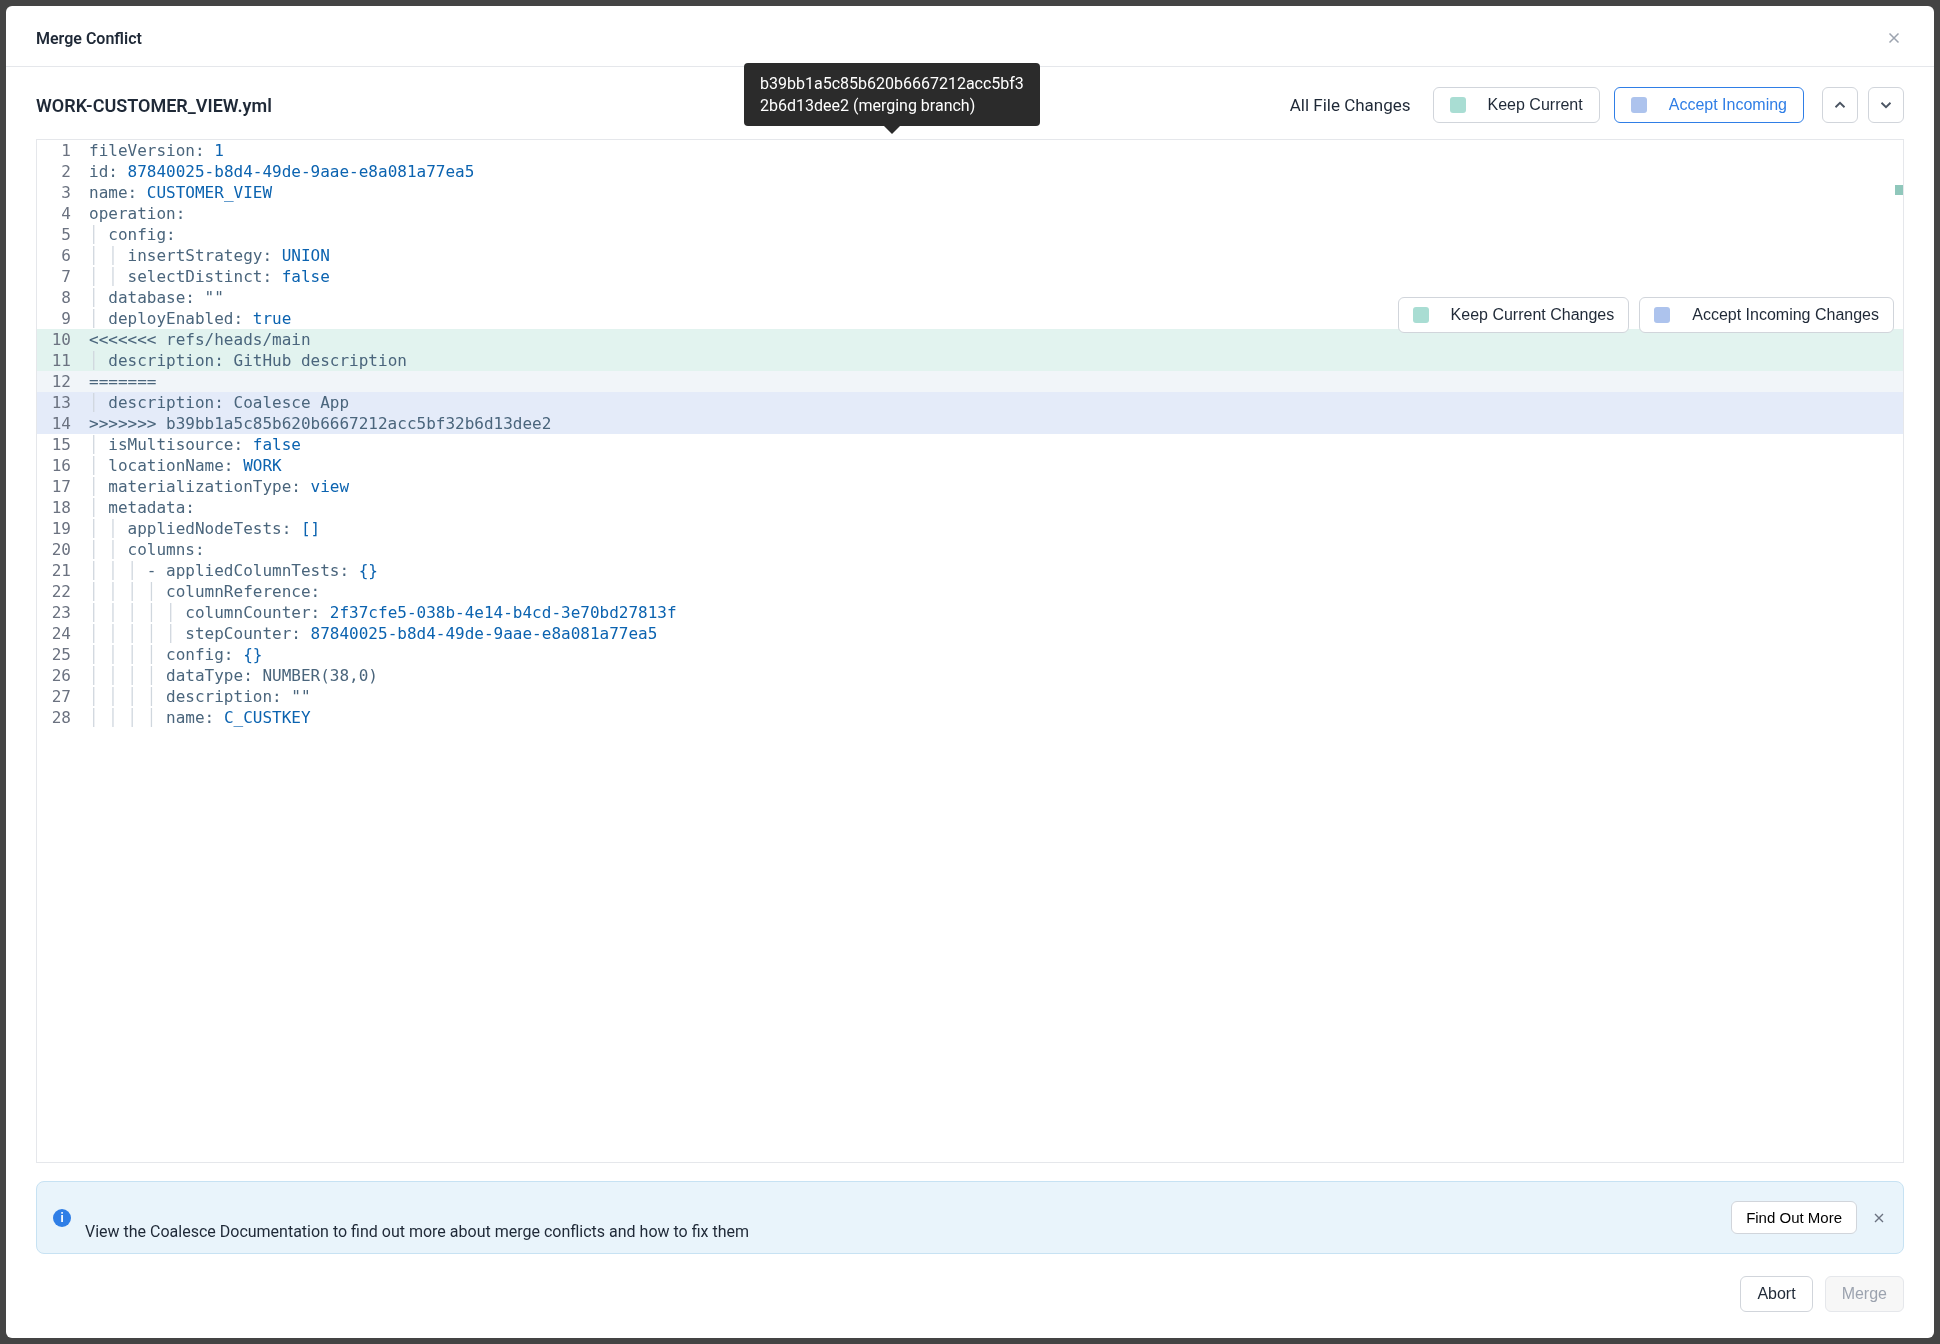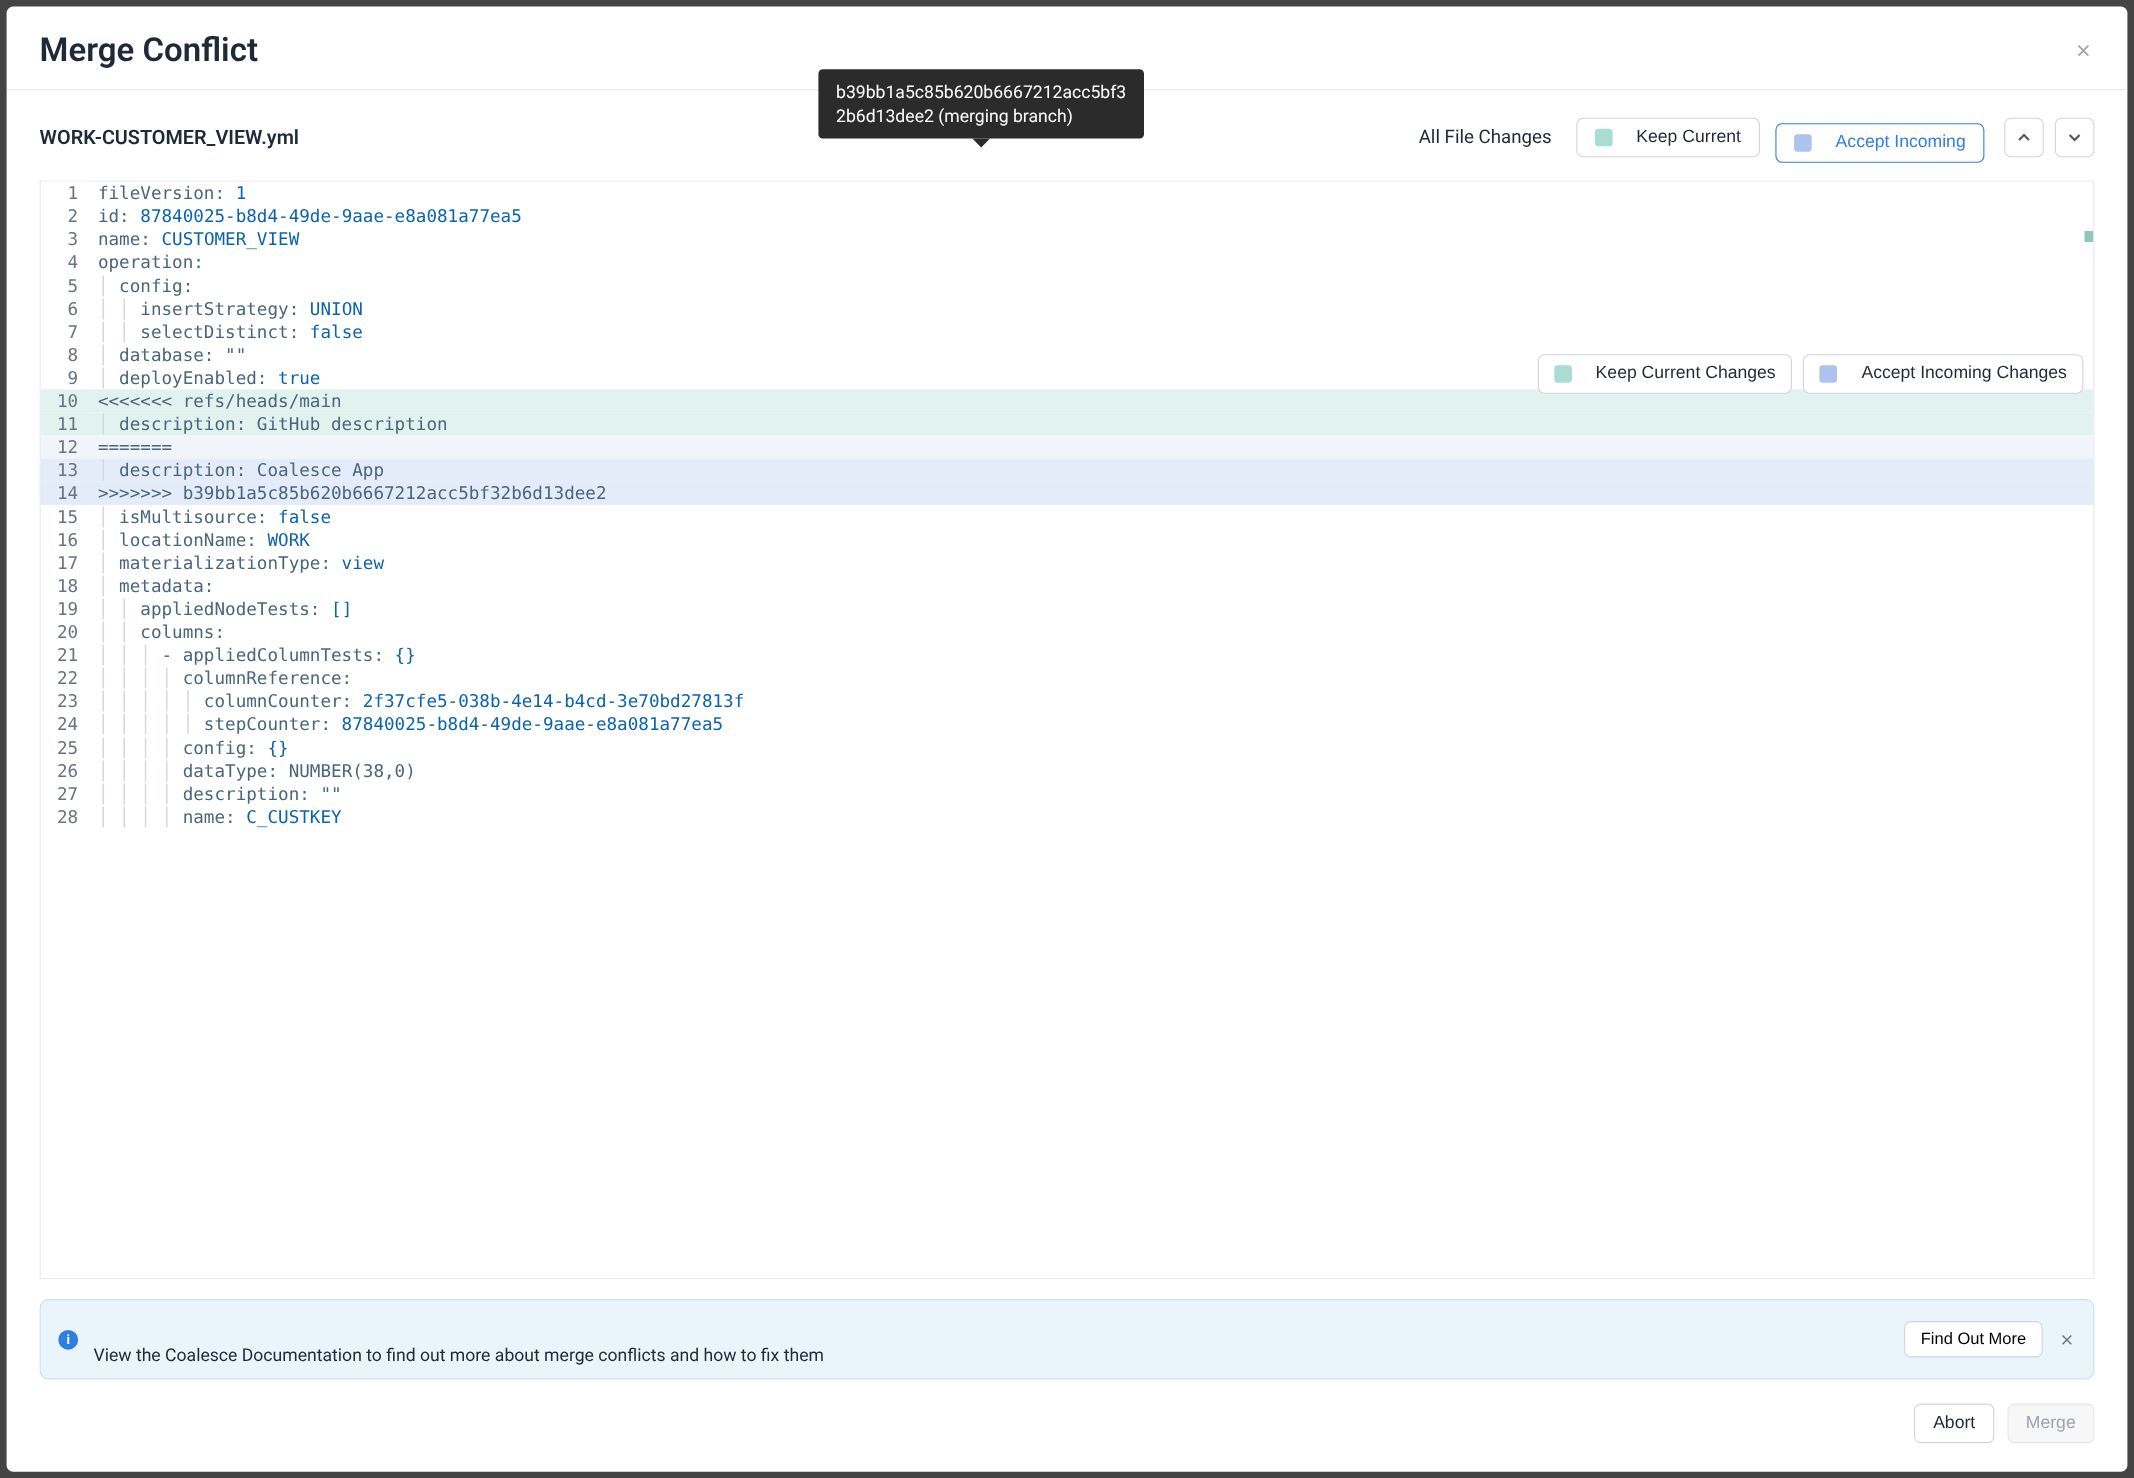--- a/index.html
+++ b/index.html
@@ -20,21 +20,21 @@
     position: relative;
   }
   .header {
     display: flex;
     align-items: center;
     justify-content: space-between;
     padding: 22px 30px 18px 30px;
     border-bottom: 1px solid #e5e7eb;
   }
   .header-title {
-    font-size: 30px;
+    font-size: 16px;
     font-weight: 600;
     color: #1f2937;
   }
   .close-btn {
     width: 20px; height: 20px;
     cursor: pointer;
     color: #9ca3af;
     display: flex; align-items: center; justify-content: center;
   }
   .close-btn svg { width: 18px; height: 18px; }
@@ -66,21 +66,20 @@
     border-radius: 6px;
     background: #fff;
     font-size: 16px;
     color: #1f2937;
     cursor: pointer;
     white-space: nowrap;
   }
   .btn.selected {
     border-color: #2f7ee6;
     color: #2f7ee6;
-    margin-top: 10px;
   }
   .swatch {
     width: 16px; height: 16px;
     border-radius: 3px;
     display: inline-block;
   }
   .swatch-current { background: #a9ddd3; }
   .swatch-incoming { background: #adc3ed; }
 
   .nav-btn {

